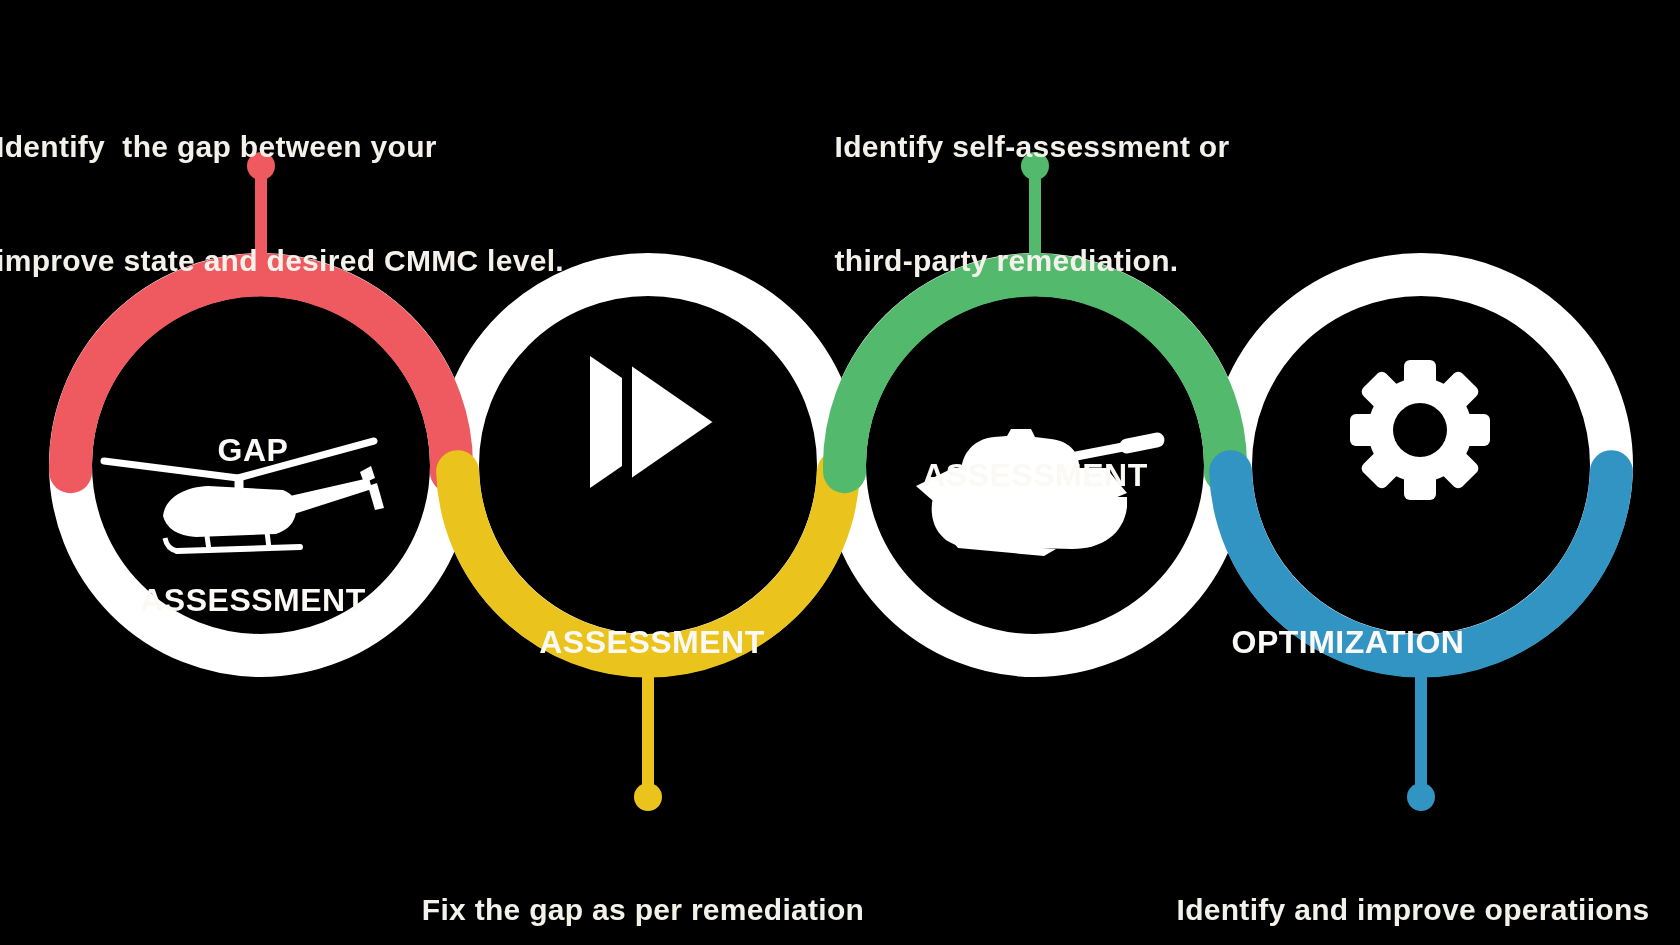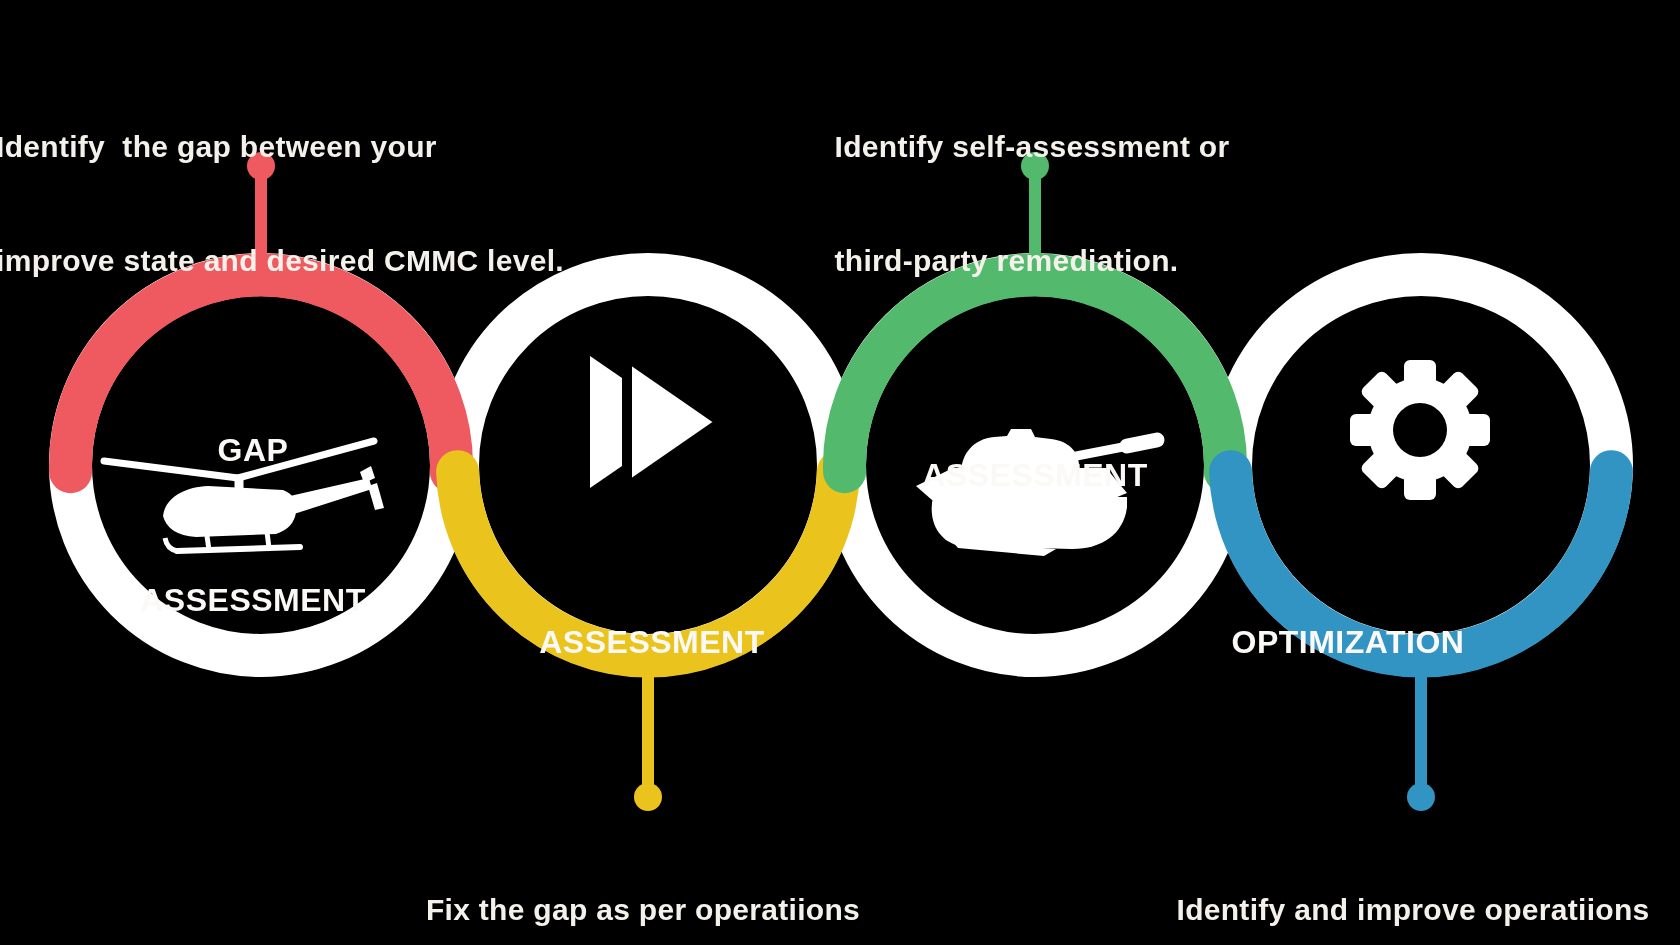--- a/index.html
+++ b/index.html
@@ -155,21 +155,21 @@
 
   <div class="note" style="left:280px; top:52px">
     <div>Identify  the gap between your</div>
     <div>improve state and desired CMMC level.</div>
   </div>
   <div class="note" style="left:1032px; top:52px">
     <div>Identify self-assessment or</div>
     <div>third-party remediation.</div>
   </div>
   <div class="note" style="left:643px; top:815px">
-    <div>Fix the gap as per operatiions</div>
+    <div>Fix the gap as per remediation</div>
     
   </div>
   <div class="note" style="left:1413px; top:815px">
     <div>Identify and improve operatiions</div>
     
   </div>
 
 </div>
 
 </body></html>

